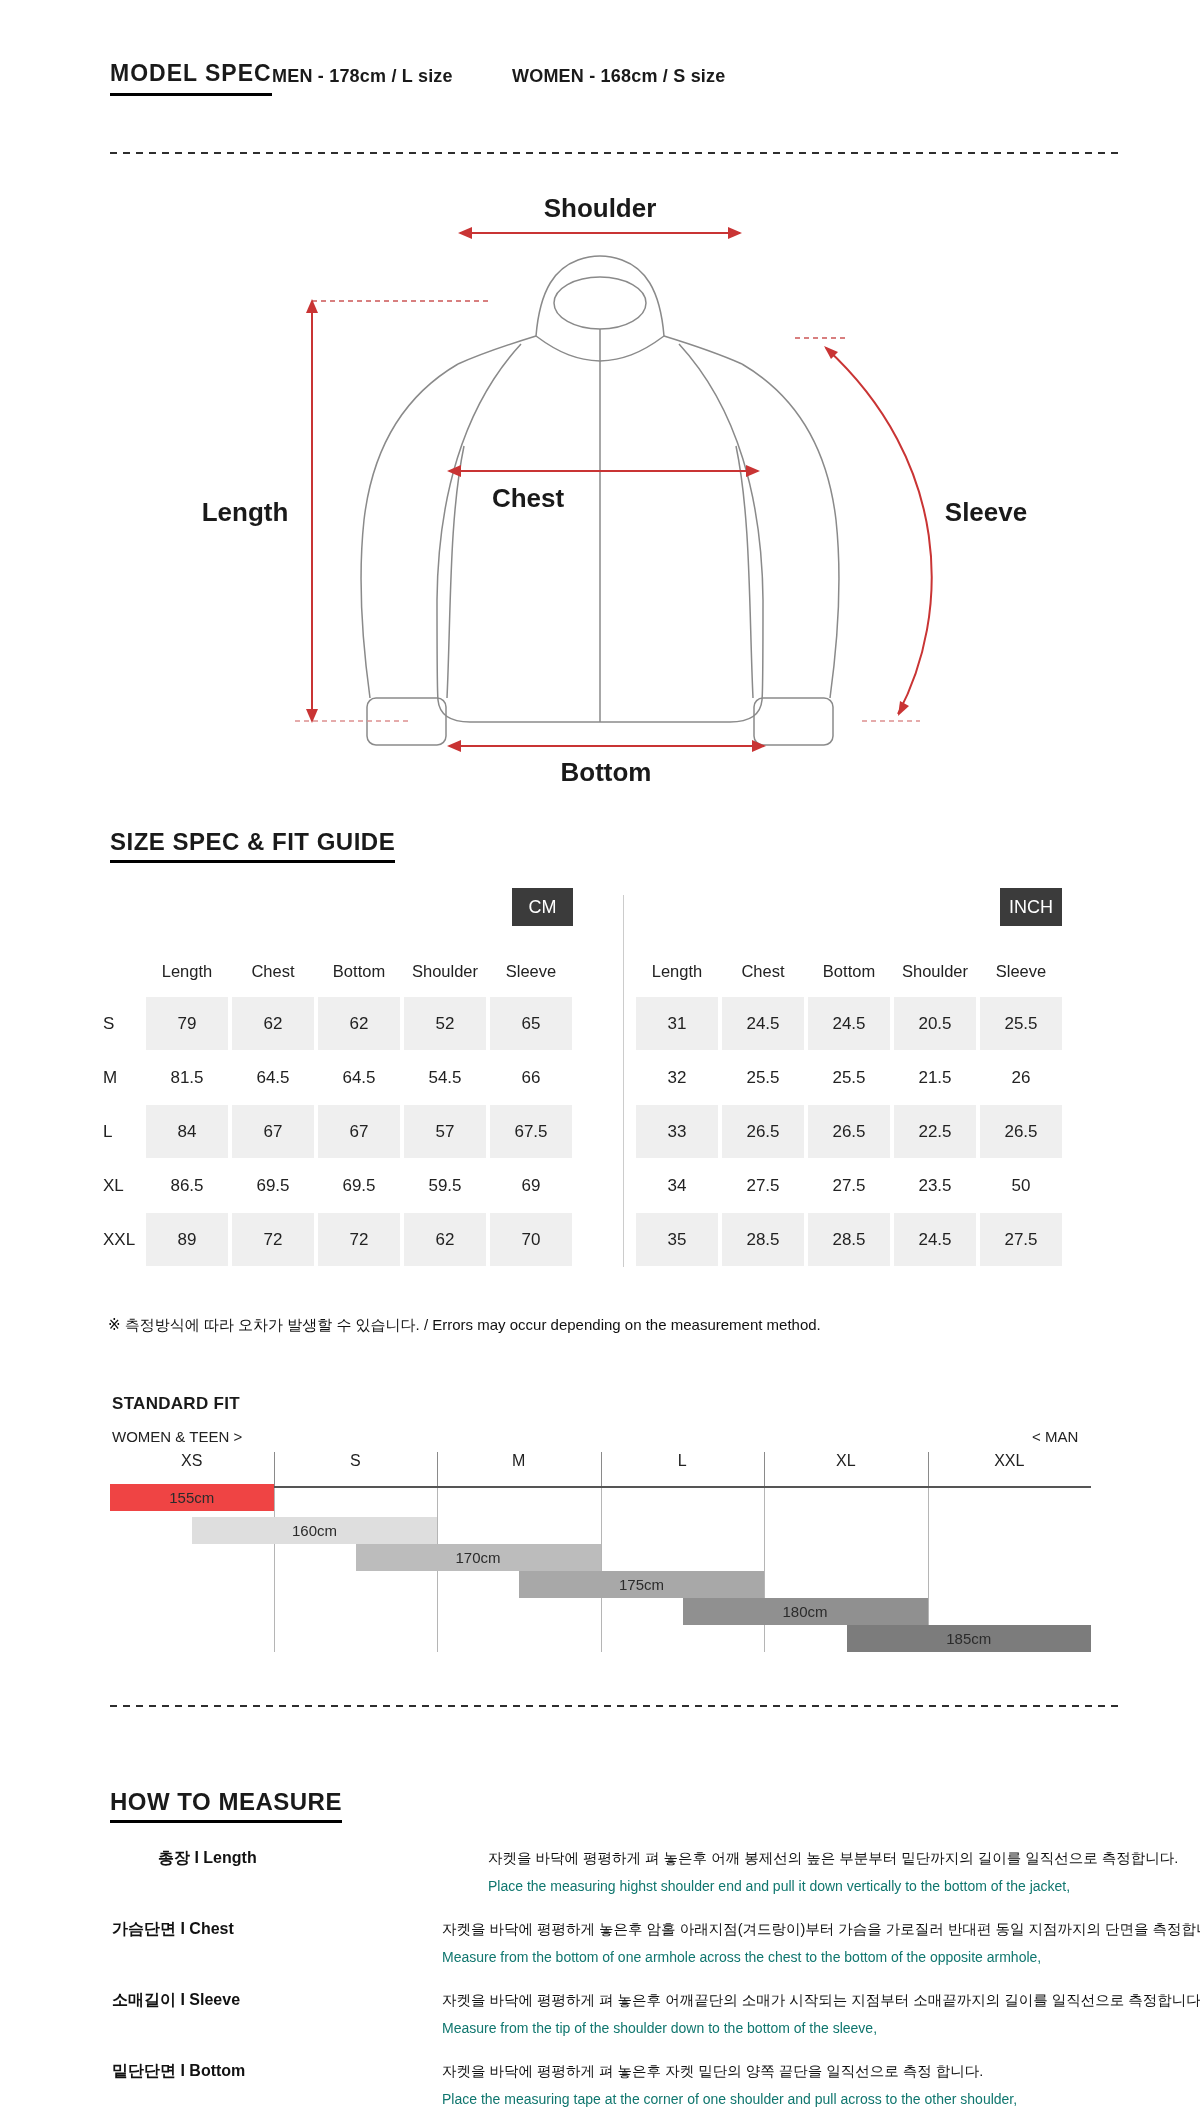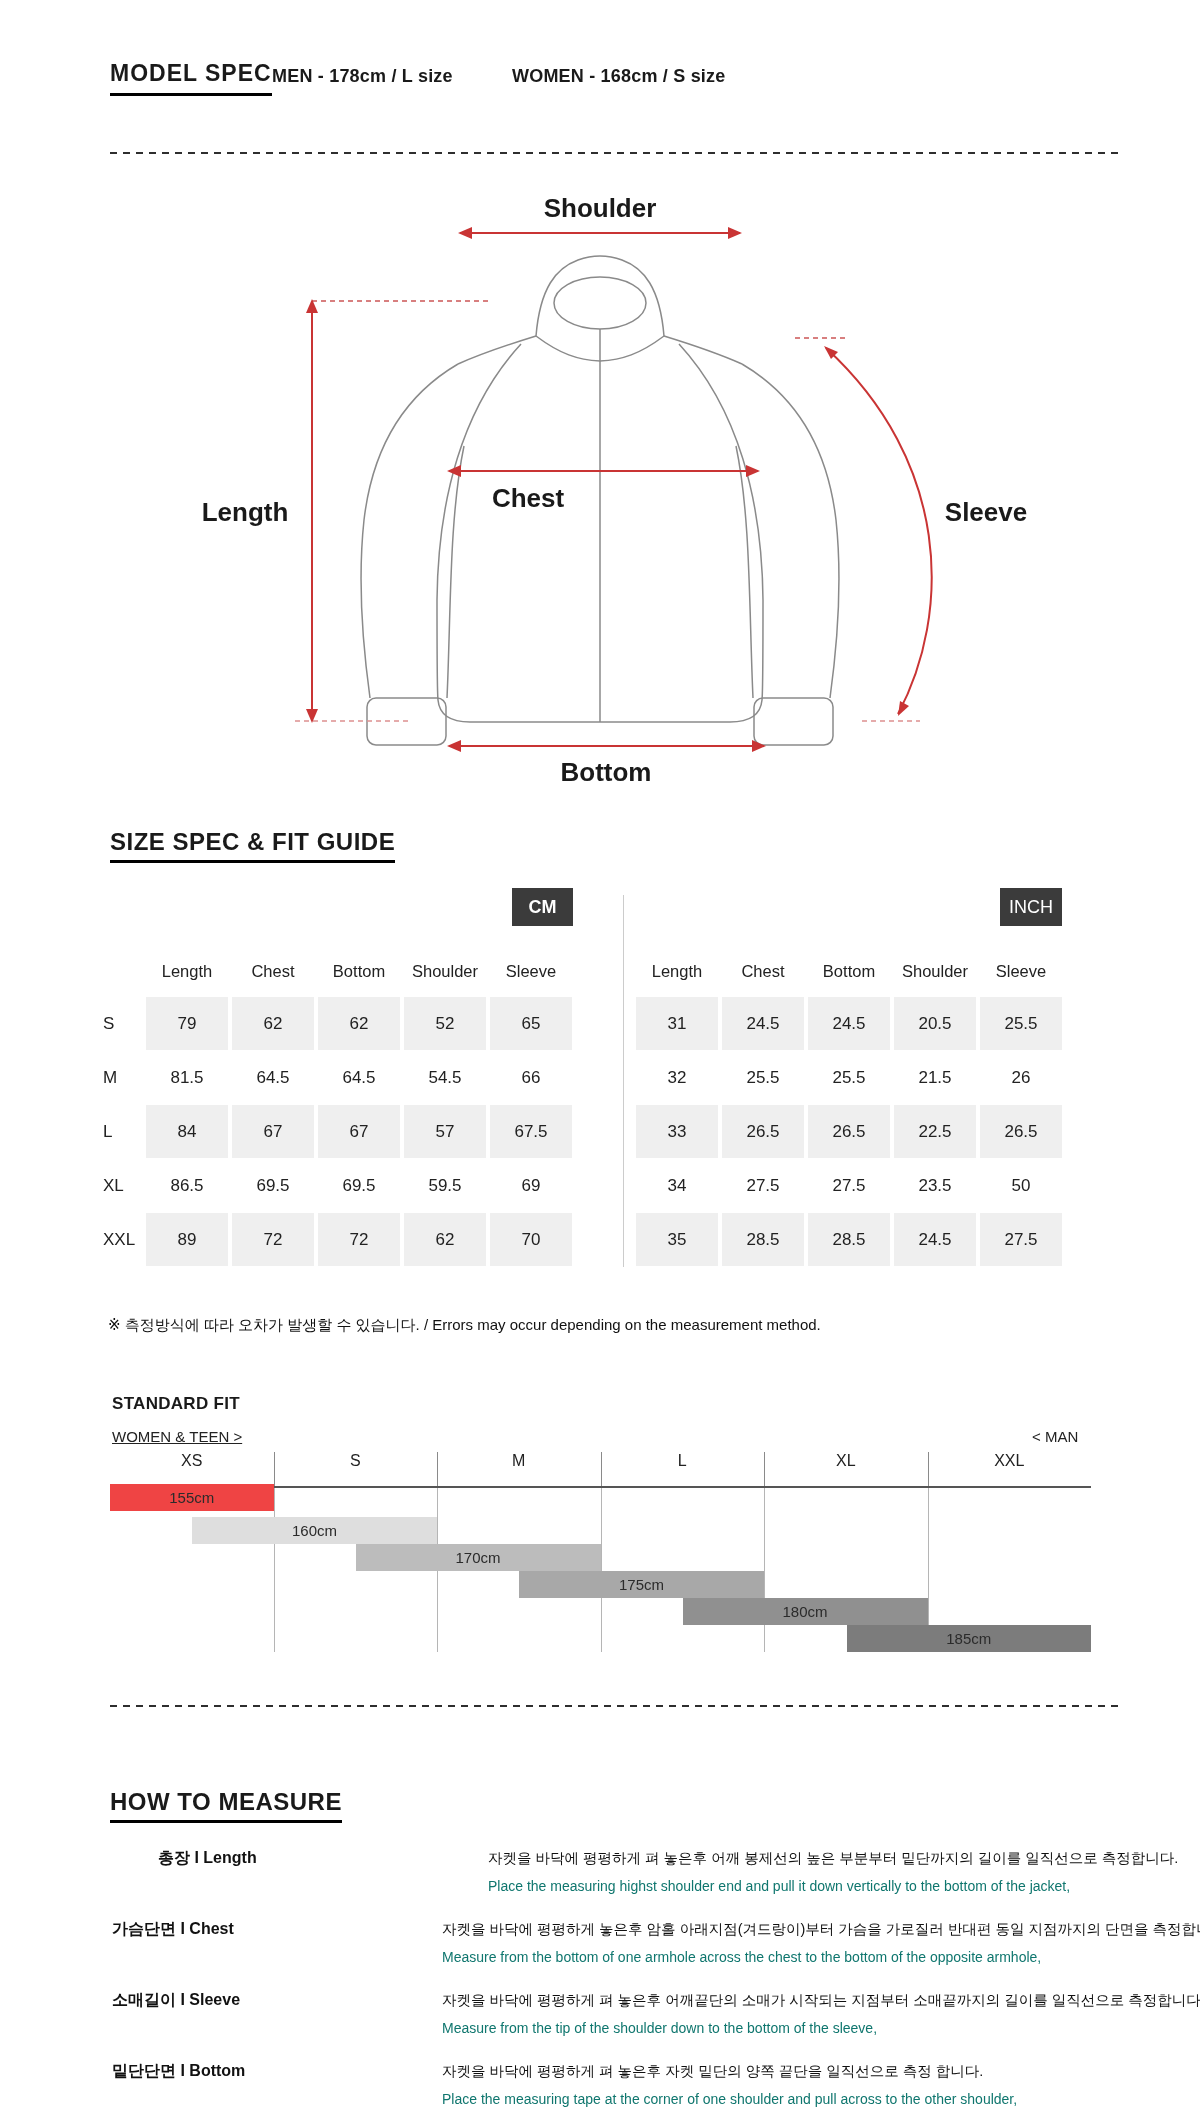--- a/index.html
+++ b/index.html
@@ -105,21 +105,21 @@
 
     <text x="600" y="217" class="diag-label">Shoulder</text>
     <text x="245" y="521" class="diag-label">Length</text>
     <text x="528" y="507" class="diag-label">Chest</text>
     <text x="986" y="521" class="diag-label">Sleeve</text>
     <text x="606" y="781" class="diag-label">Bottom</text>
   </svg>
 
   <div class="abs sec-head" style="left:110px;top:828px;">SIZE SPEC  &amp;  FIT GUIDE</div>
 
-  <div class="abs badge" style="left:512px;top:888px;width:61px;font-weight:bold;">CM</div>
+  <div class="abs badge" style="left:512px;top:888px;width:61px;">CM</div>
   <div class="abs badge" style="left:1000px;top:888px;width:62px;">INCH</div>
 
   <div class="abs spec-table" style="left:100px;top:945px;width:476px;">
     <div class="t-row t-header">
       <div class="t-label"></div>
       <div class="t-cell t-head-cell">Length</div>
       <div class="t-cell t-head-cell">Chest</div>
       <div class="t-cell t-head-cell">Bottom</div>
       <div class="t-cell t-head-cell">Shoulder</div>
       <div class="t-cell t-head-cell">Sleeve</div>
@@ -209,21 +209,21 @@
       <div class="t-cell">28.5</div>
       <div class="t-cell">28.5</div>
       <div class="t-cell">24.5</div>
       <div class="t-cell">27.5</div>
     </div>
   </div>
 
   <div class="abs note" style="left:108px;top:1316px;">※ 측정방식에 따라 오차가 발생할 수 있습니다. / Errors may occur depending on the measurement method.</div>
 
   <div class="abs sf-title" style="left:112px;top:1394px;">STANDARD FIT</div>
-  <div class="abs sf-side" style="left:112px;top:1428px;text-decoration:underline;">WOMEN &amp; TEEN &gt;</div>
+  <div class="abs sf-side" style="left:112px;top:1428px;">WOMEN &amp; TEEN &gt;</div>
   <div class="abs sf-side" style="left:1032px;top:1428px;">&lt; MAN</div>
 
   <div class="abs sf-size-label" style="left:110px;">XS</div>
   <div class="abs sf-size-label" style="left:273.5px;">S</div>
   <div class="abs sf-size-label" style="left:437px;">M</div>
   <div class="abs sf-size-label" style="left:600.5px;">L</div>
   <div class="abs sf-size-label" style="left:764px;">XL</div>
   <div class="abs sf-size-label" style="left:927.5px;">XXL</div>
 
   <div class="abs sf-tick" style="left:273.5px;"></div>

